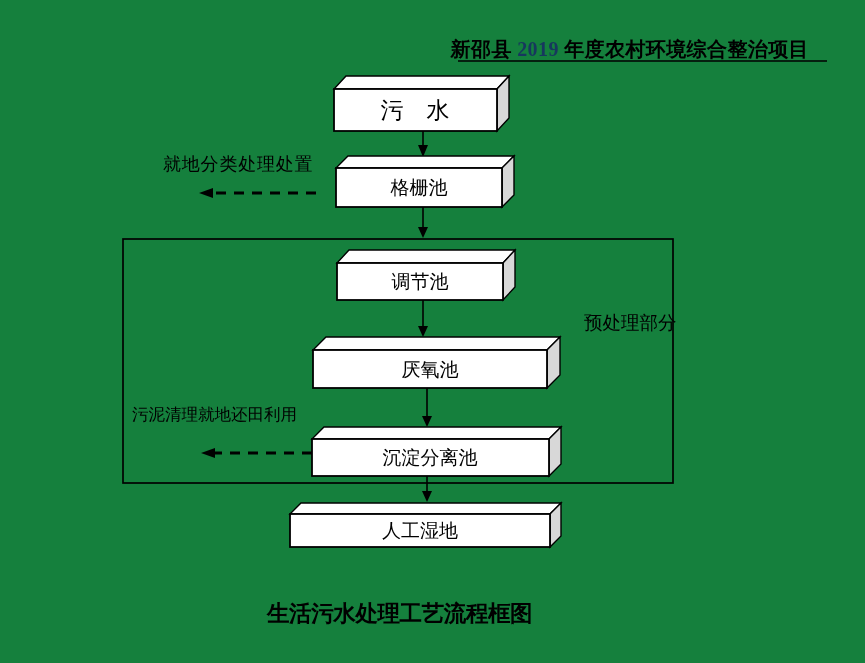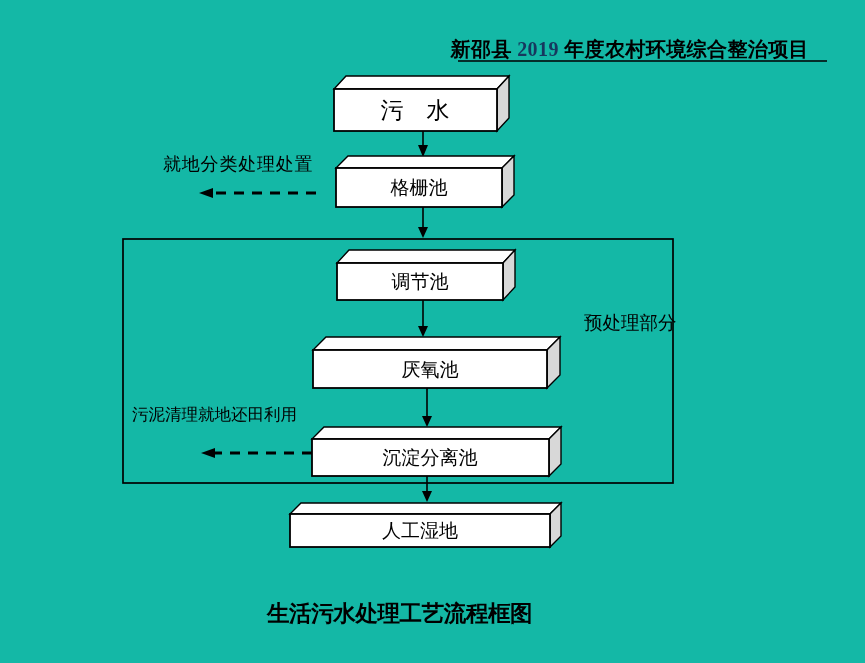--- a/index.html
+++ b/index.html
@@ -4,21 +4,21 @@
 <style>
   html, body {
     margin: 0;
     padding: 0;
     background: #ffffff;
   }
   .page {
     position: relative;
     width: 865px;
     height: 663px;
-    background: #14b8a6;
+    background: #15803d;
     overflow: hidden;
     font-family: "Liberation Serif", "DejaVu Serif", serif;
   }
   svg text {
     font-family: "Liberation Serif", "DejaVu Serif", serif;
     fill: #000000;
   }
   .node-label { font-size: 19px; }
   .node-label-big { font-size: 23px; }
   .anno { font-size: 18px; letter-spacing: 0.8px; }

